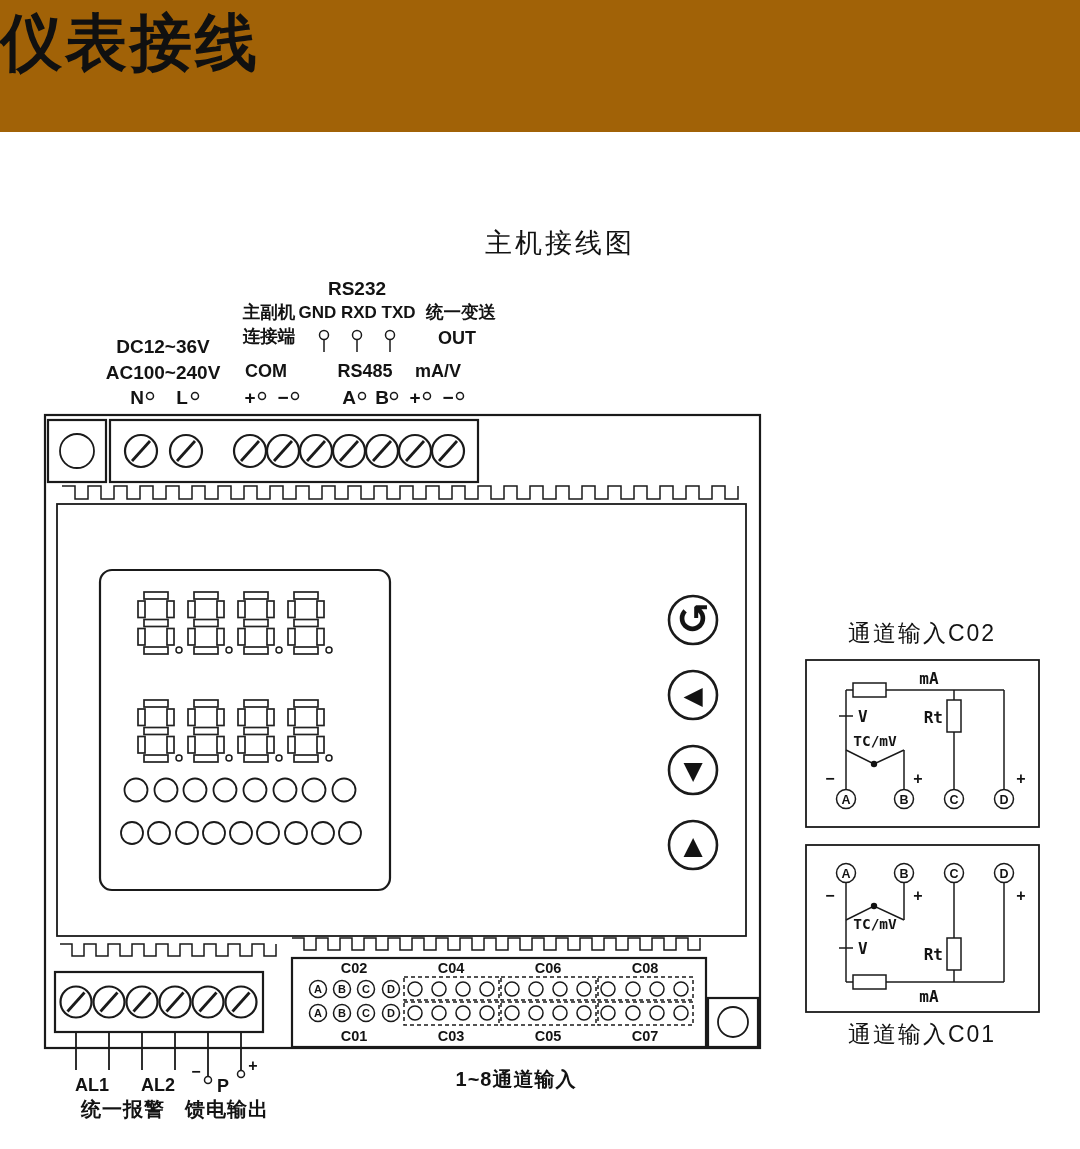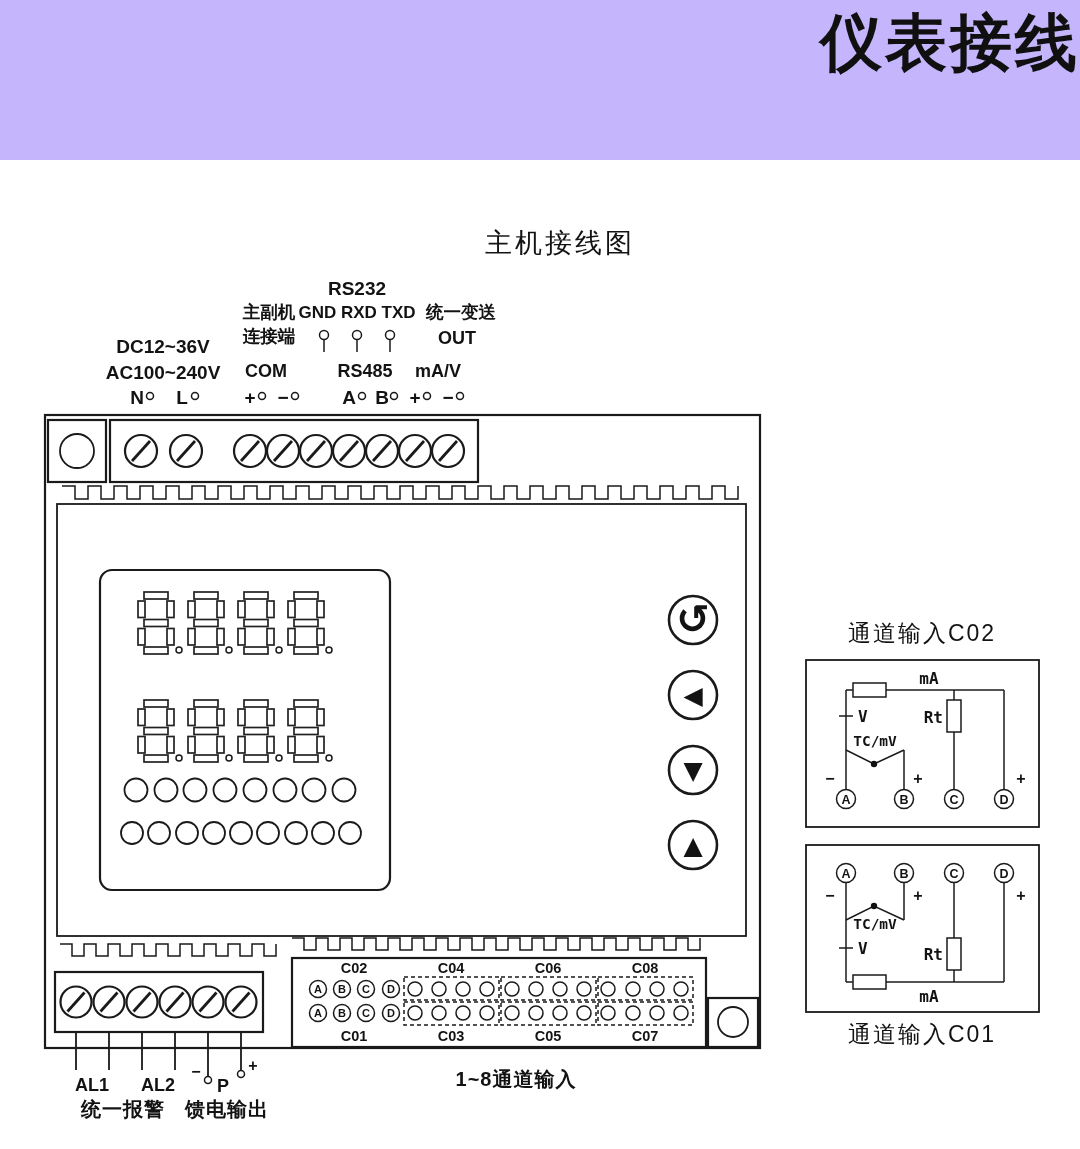--- a/index.html
+++ b/index.html
@@ -1,18 +1,18 @@
 <!DOCTYPE html>
 <html><head>
 <meta charset="utf-8">
 <style>
 *{margin:0;padding:0;box-sizing:border-box}
 html,body{width:1080px;height:1149px}
 body{position:relative;background:#fff;font-family:"Liberation Sans",sans-serif;overflow:hidden}
-#hdr{position:absolute;left:0;top:0;width:1080px;height:160px;background:#c4b5fd;text-align:right;z-index:1}
+#hdr{position:absolute;left:0;top:0;width:1080px;height:132px;background:#a16207;text-align:left;z-index:1}
 #hdr h1{font-size:62px;font-weight:900;letter-spacing:3px;color:#101010;padding-top:12px;line-height:1}
 #hdr .sub{font-size:27px;color:#1d1d1d;margin-top:-12px}
 #dwg{position:absolute;left:0;top:0;z-index:2}
 text{fill:#131313;text-anchor:middle;font-family:"Liberation Sans",sans-serif}
 .ta-s{text-anchor:start}.ta-e{text-anchor:end}
 .ln{fill:none;stroke:#1a1a1a}
 .fw{fill:#fff;stroke:#1a1a1a}
 .w2{stroke-width:2.2}.w18{stroke-width:1.8}.w15{stroke-width:1.5}
 .dsh{stroke-dasharray:4 3}
 .seg rect{fill:none;stroke:#222;stroke-width:1.7}

